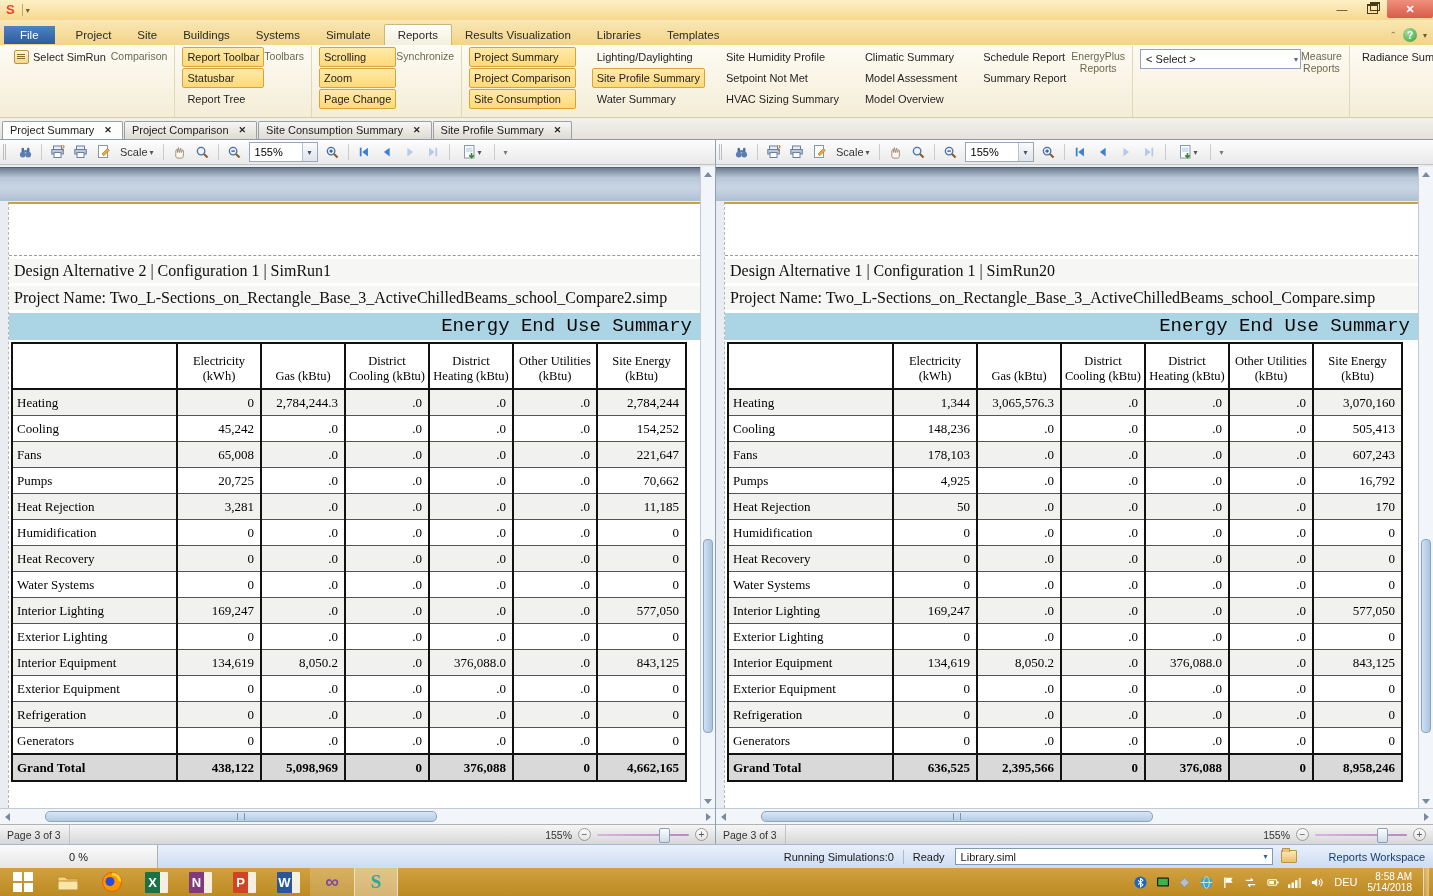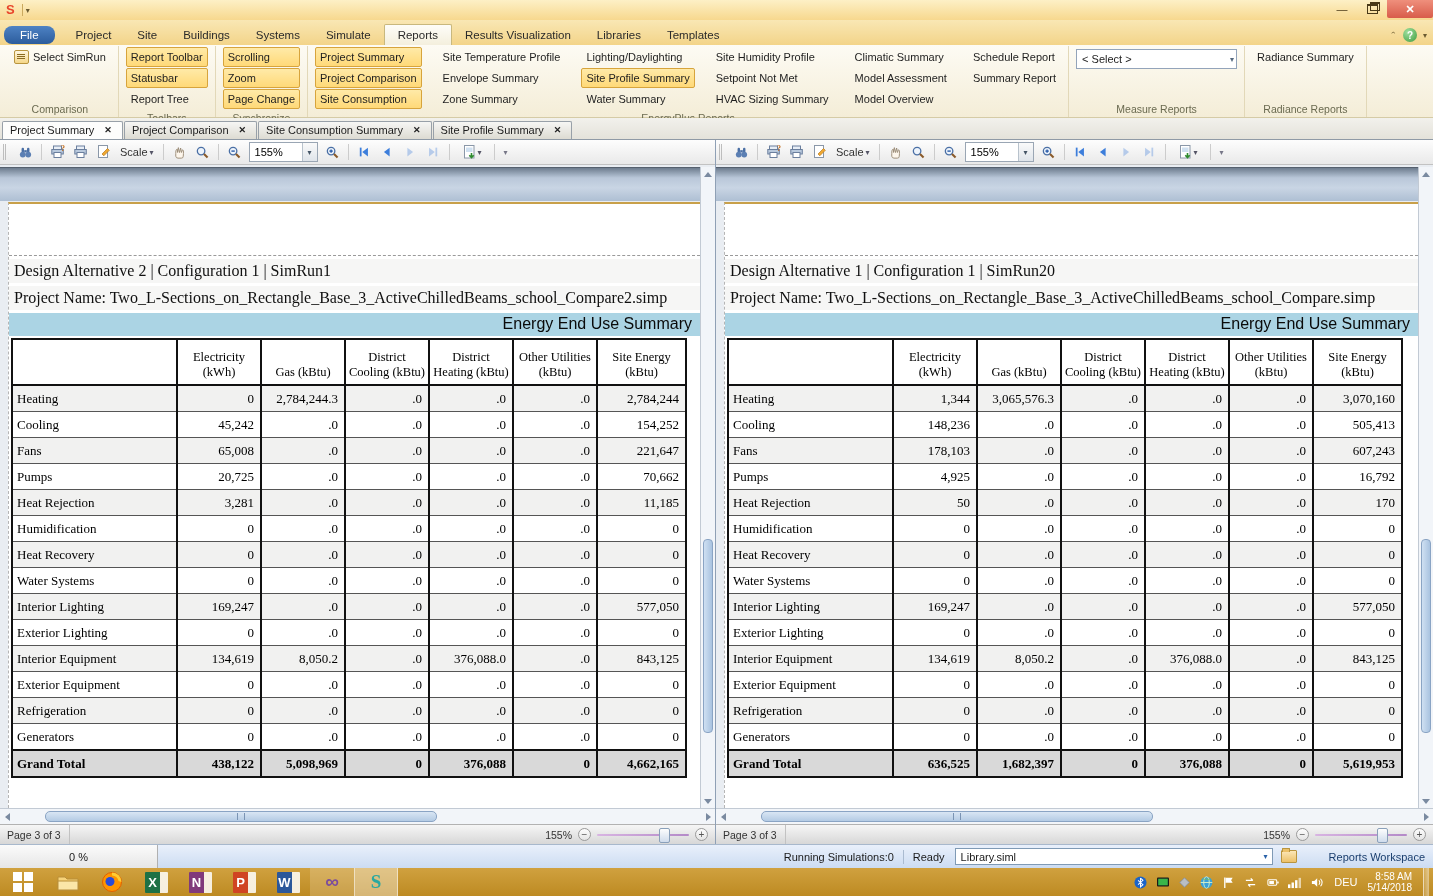--- a/index.html
+++ b/index.html
@@ -15,30 +15,30 @@
   .winbtns{margin-left:auto;display:flex;height:20px;z-index:2;}
   .wbtn{width:30px;height:18px;display:flex;align-items:center;justify-content:center;font-size:11px;color:#4a3a18;}
   .wbtn.close{width:46px;background:linear-gradient(#ef8f7c,#d85c4a);color:#fff;border-radius:0 0 2px 2px;font-weight:bold;}
   .restore-glyph{width:9px;height:7px;border:1px solid #4a3a18;border-top-width:2px;position:relative;}
   .restore-glyph:before{content:"";position:absolute;top:-4px;left:2px;width:8px;height:6px;border:1px solid #4a3a18;border-top-width:2px;}
 
   
   .tabrow{height:25px;background:linear-gradient(#f9e7b4,#f3d489);display:flex;align-items:flex-end;padding-left:4px;position:relative;flex:0 0 auto;}
   .tabs{display:flex;align-items:flex-end;height:100%;}
   .tab{font-size:11.5px;color:#2a2a2a;padding:4px 13px 4px;cursor:default;}
-  .tab.tab-file{background:linear-gradient(#4d82c4,#2c5c9c);color:#fff;border-radius:8px;margin:2px 8px 1px 0;padding:3px 16px;}
+  .tab.tab-file{background:linear-gradient(#4d82c4,#2c5c9c);color:#fff;border-radius:0;margin:2px 8px 1px 0;padding:3px 16px;}
   .tab.active{background:linear-gradient(#fefdf9,#f4efdd);border:1px solid #c8b87e;border-bottom:none;border-radius:2px 2px 0 0;}
   .ribbon-right{position:absolute;right:6px;bottom:3px;display:flex;align-items:center;gap:6px;}
   .rr-chev{font-size:9px;color:#6a5a30;transform:scaleY(.8);}
   .rr-help{width:14px;height:14px;border-radius:50%;background:radial-gradient(circle at 35% 30%,#9fe09f,#3f9c3f);color:#fff;font-size:10px;font-weight:bold;display:flex;align-items:center;justify-content:center;}
   .rr-arrow{font-size:8px;color:#6a5a30;}
 
   
   .ribbon{height:71px;background:linear-gradient(#fdfbf4,#f4edd7);border-bottom:1px solid #d5cba6;display:flex;align-items:stretch;padding:1px 2px 0 2px;flex:0 0 auto;}
-  .rb-group{display:flex;flex-direction:column;border-right:1px solid #e2d8b8;padding:1px 7px 0 7px;justify-content:space-between;}
+  .rb-group{display:flex;flex-direction:row;border-right:1px solid #e2d8b8;padding:1px 7px 0 7px;justify-content:space-between;}
   .rb-body{flex:1;display:flex;gap:16px;align-items:flex-start;}
   .rb-col{display:flex;flex-direction:column;gap:1px;}
   .rb-btn{font-size:11px;color:#1e1e1e;height:16px;line-height:14px;padding:1px 4px;white-space:nowrap;display:flex;align-items:center;gap:4px;border:1px solid transparent;}
   .rb-btn.hl{background:linear-gradient(#ffeaa8,#ffd978);border:1px solid #d7a43c;border-radius:2px;}
   .rb-ic{width:13px;height:12px;display:inline-block;background:linear-gradient(#fef6e0,#f5d789);border:1px solid #b9953f;border-radius:2px;position:relative;}
   .rb-ic:before{content:"";position:absolute;left:2px;top:3px;width:8px;height:1px;background:#8a6a20;box-shadow:0 2px 0 #8a6a20,0 4px 0 #8a6a20;}
   .rb-glabel{font-size:10.5px;color:#6a6a50;text-align:center;padding:3px 0 2px;}
   .rb-combo{width:152px;height:18px;background:#fff;border:1px solid #93a4ba;display:flex;align-items:center;justify-content:space-between;font-size:11px;color:#222;padding:0 2px 0 5px;margin-top:2px;}
   .rb-combo .arr{font-size:8px;color:#55697f;}
 
@@ -62,21 +62,21 @@
   .tb-zoomcombo{width:62px;height:18px;background:#fff;border:1px solid #9aa6b4;display:flex;align-items:center;justify-content:space-between;font-size:11px;padding-left:5px;margin:0 2px;}
   .tb-zoomcombo .combo-btn{width:14px;height:100%;display:flex;align-items:center;justify-content:center;font-size:8px;color:#456;background:linear-gradient(#fafafa,#dfe4ea);border-left:1px solid #b8c2cc;}
   .tb-overflow{font-size:8px;color:#778;padding:0 4px;}
   .nav.dis{opacity:.45;}
 
   .pviewport{flex:1;position:relative;min-height:0;background:#e9edf2;}
   .pband{position:absolute;top:2px;left:0;right:15px;height:33px;background:linear-gradient(#6d7c8e,#b9c7d9 30%,#c9d5e4 60%,#aebfd3);border-top:1px solid #55606e;}
   .ppage{position:absolute;top:37px;left:8px;right:15px;bottom:0;background:#fff;border-top:2px solid #c8a04a;border-left:1px dashed #b5b5b5;overflow:hidden;}
   .pdash{height:0;border-top:1px dashed #9a9a9a;margin-top:51px;}
   .hline{font-family:"Liberation Serif",serif;font-size:16px;color:#101010;background:#f6f6f5;padding:3px 0 3px 5px;margin-top:3px;white-space:nowrap;}
-  .pbanner{font-family:Liberation Sans, sans-serif;font-size:16px;color:#0a0a0a;background:#abd4e4;text-align:right;padding:2px 8px 3px 0;margin-top:3px;}
+  .pbanner{font-family:Liberation Mono, monospace;font-size:19px;color:#0a0a0a;background:#abd4e4;text-align:right;padding:2px 8px 3px 0;margin-top:3px;}
 
   table.rtable{border-collapse:collapse;table-layout:fixed;margin:2px 0 0 2px;border:2px solid #111;font-family:"Liberation Serif",serif;}
   .rtable th{font-weight:normal;font-size:12.5px;text-align:center;vertical-align:bottom;white-space:pre-line;background:#fff;border:1px solid #111;border-left-width:2px;border-bottom:2px solid #111;padding:3px 2px;height:38px;line-height:1.25;}
   .rtable td{font-size:13px;border:1px solid #555;border-left:2px solid #111;padding:5px 6px 4px;white-space:nowrap;overflow:hidden;}
   .rtable th:first-child,.rtable td:first-child{border-left:none;}
   .rtable td.lab{text-align:left;padding-left:4px;}
   .rtable td.val{text-align:right;}
   .rtable tr.odd td{background:#f1f1f0;}
   .rtable tr.even td{background:#ffffff;}
   .rtable tr.gt td{background:#d9d9d9;font-weight:bold;border-top:2px solid #111;}
@@ -218,31 +218,20 @@
         <div class="rb-body">
           <div class="rb-col">
             <div class="rb-btn hl">
               <span>Project Summary</span>
             </div>
             <div class="rb-btn hl">
               <span>Project Comparison</span>
             </div>
             <div class="rb-btn hl">
               <span>Site Consumption</span>
-            </div>
-          </div>
-          <div class="rb-col">
-            <div class="rb-btn">
-              <span>Site Temperature Profile</span>
-            </div>
-            <div class="rb-btn">
-              <span>Envelope Summary</span>
-            </div>
-            <div class="rb-btn">
-              <span>Zone Summary</span>
             </div>
           </div>
           <div class="rb-col">
             <div class="rb-btn">
               <span>Lighting/Daylighting</span>
             </div>
             <div class="rb-btn hl">
               <span>Site Profile Summary</span>
             </div>
             <div class="rb-btn">
@@ -890,25 +879,25 @@
                   <td class="val">0</td>
                   <td class="val">.0</td>
                   <td class="val">.0</td>
                   <td class="val">.0</td>
                   <td class="val">.0</td>
                   <td class="val">0</td>
                 </tr>
                 <tr class="gt">
                   <td class="lab">Grand Total</td>
                   <td class="val">636,525</td>
-                  <td class="val">1,682,397</td>
+                  <td class="val">2,395,566</td>
                   <td class="val">0</td>
                   <td class="val">376,088</td>
                   <td class="val">0</td>
-                  <td class="val">5,619,953</td>
+                  <td class="val">8,958,246</td>
                 </tr>
               </tbody>
         </table>
       </div>
       <div class="vscroll">
         <div class="vs-up"></div>
         <div class="vs-thumb" style="top:58%;height:30%;"></div>
         <div class="vs-down"></div>
       </div>
     </div>

